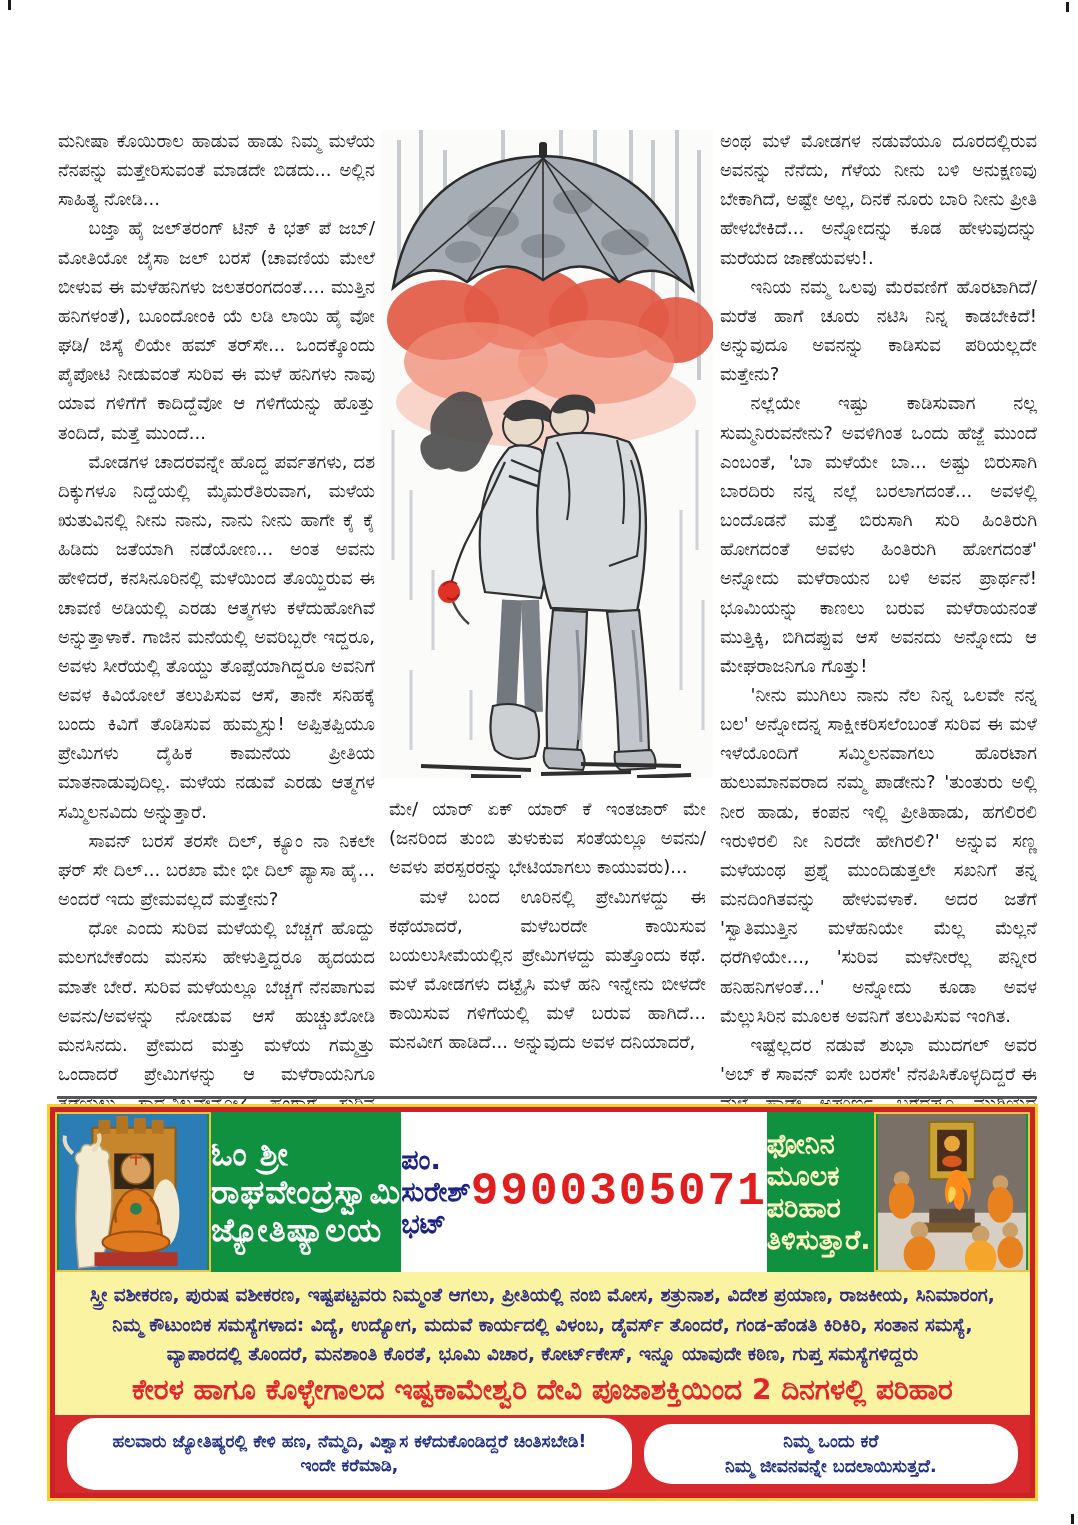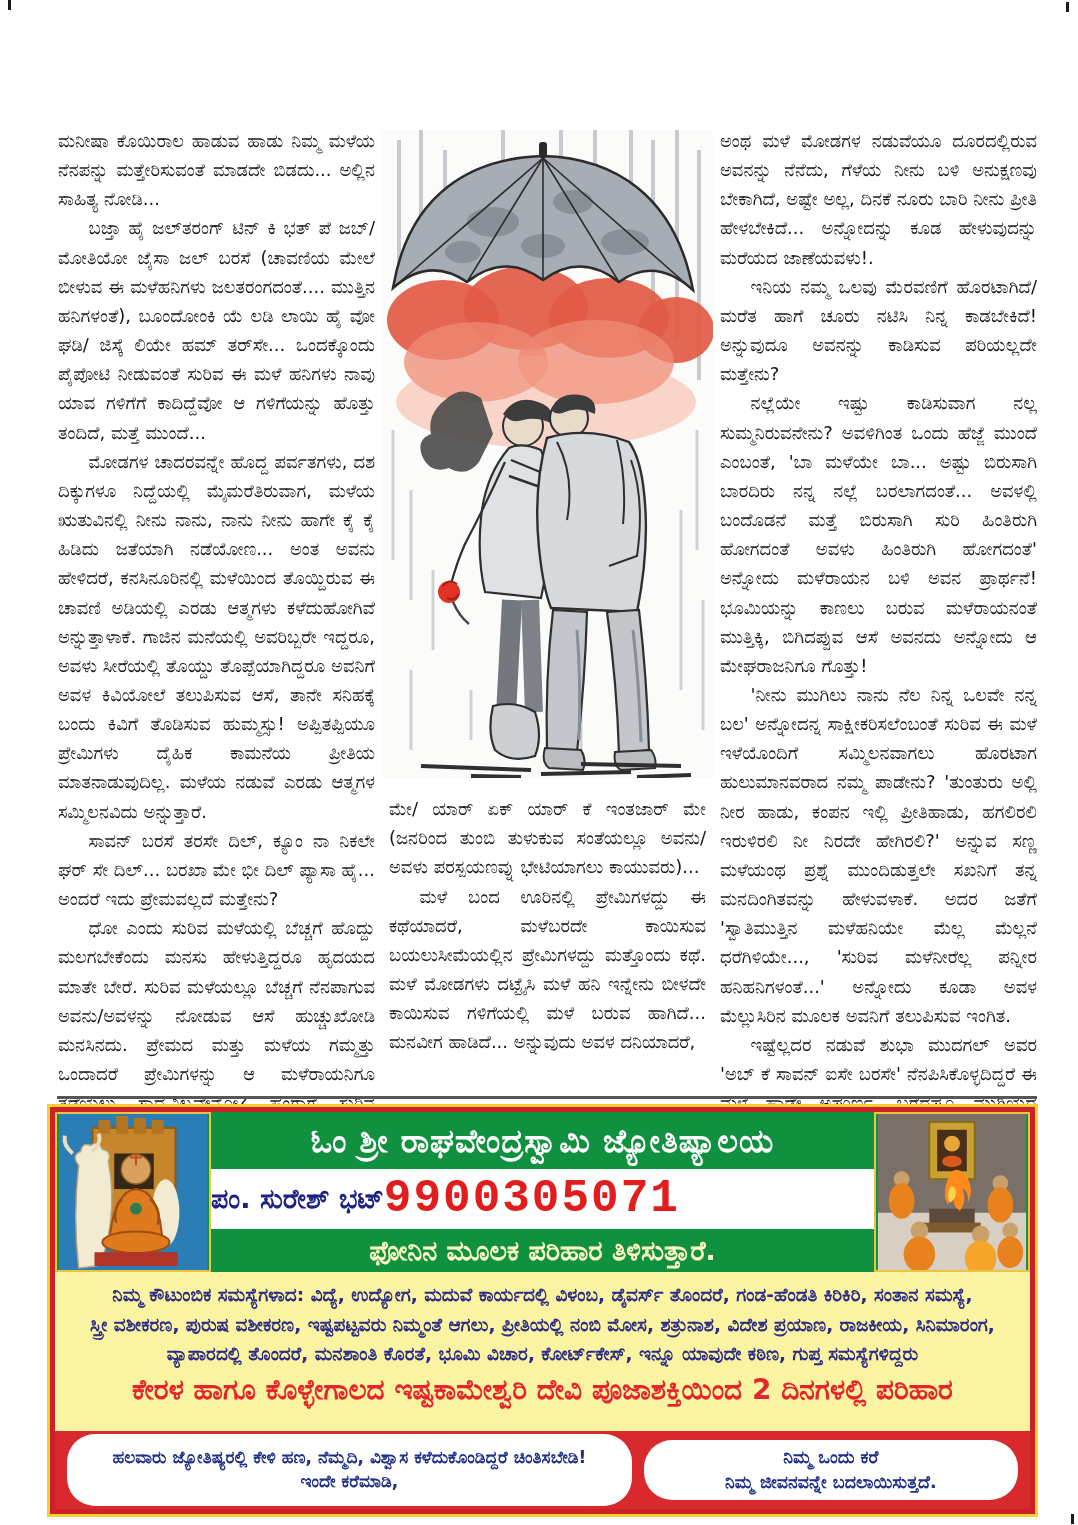--- a/index.html
+++ b/index.html
@@ -16,33 +16,33 @@
   .endmark{display:block;width:22px;height:22px;background:#e8131f;margin:10px 56px 0 auto}
   .rule{position:absolute;left:57px;top:1096px;width:980px;height:3px;background:#565656}
 
   
   .ad{position:absolute;left:47px;top:1104px;width:991px;background:#fff;
       border:3px solid #f5d02f;box-sizing:border-box}
   .ad-inner{border:5px solid #cd2128;display:flex;flex-direction:column}
   .ad-top{display:flex;height:160px;background:#10913f}
   .ad-photo{flex:0 0 156px;border:2px solid #eec43e;box-sizing:border-box;overflow:hidden}
   .ad-photo svg{display:block;width:100%;height:100%}
-  .ad-center{flex:1;display:flex;flex-direction:column}
+  .ad-center{flex:1;display:flex;flex-direction:row}
   .ad-title{flex:0 0 57px;color:#ffffff;font-weight:bold;font-size:32px;
             display:flex;align-items:center;justify-content:center;letter-spacing:1px}
   .ad-mid{flex:0 0 60px;background:#ffffff;display:flex;align-items:center;justify-content:flex-start;gap:0}
   .ad-pandit{color:#1d2383;font-weight:bold;font-size:27px}
   .ad-phone{color:#e11d1d;font-weight:bold;font-size:46px;line-height:1;letter-spacing:2px;
             font-family:Liberation Mono, monospace}
   .ad-note{flex:1;color:#fef9c3;font-weight:bold;font-size:27px;
            display:flex;align-items:center;justify-content:center}
   .ad-yellow{background:#faf3a1;text-align:center;padding:8px 12px 2px;
              color:#2b2b85;font-weight:bold;font-size:18.5px;line-height:1.6}
   .ad-highlight{background:#faf3a1;text-align:center;color:#e4252c;font-weight:bold;
-                font-size:28px;padding:2px 8px 24px}
+                font-size:28px;padding:2px 8px 8px}
   .ad-red{background:#d8292c;display:flex;align-items:center;gap:12px;padding:8px 12px;height:62px}
   .pill{background:#ffffff;border-radius:28px;color:#203087;font-weight:bold;text-align:center;
         display:flex;flex-direction:column;justify-content:center;height:56px}
   .pill.left{flex:1.55;font-size:17px;line-height:1.4;padding:8px 14px}
   .pill.right{flex:1;font-size:17.5px;line-height:1.4;padding:2px 14px}
 </style>
 </head>
 <body>
 
 <div class="page">
@@ -149,21 +149,21 @@
         </g>
 
         <g stroke="#2f2f2f" stroke-width="4">
           <line x1="40" y1="636" x2="150" y2="640"></line>
             <line x1="160" y1="644" x2="250" y2="642"></line>
           <line x1="200" y1="634" x2="300" y2="636"></line>
             <line x1="90" y1="646" x2="140" y2="647"></line>
           <line x1="256" y1="647" x2="310" y2="645"></line>
         </g>
       </svg>
-      <p class="flush">ಮೇ/ ಯಾರ್ ಏಕ್ ಯಾರ್ ಕೆ ಇಂತಜಾರ್ ಮೇ (ಜನರಿಂದ ತುಂಬಿ ತುಳುಕುವ ಸಂತೆಯಲ್ಲೂ ಅವನು/ಅವಳು ಪರಸ್ಪಯಣವ್ನು ಭೇಟಿಯಾಗಲು ಕಾಯುವರು)...</p>
+      <p class="flush">ಮೇ/ ಯಾರ್ ಏಕ್ ಯಾರ್ ಕೆ ಇಂತಜಾರ್ ಮೇ (ಜನರಿಂದ ತುಂಬಿ ತುಳುಕುವ ಸಂತೆಯಲ್ಲೂ ಅವನು/ಅವಳು ಪರಸ್ಪರರನ್ನು ಭೇಟಿಯಾಗಲು ಕಾಯುವರು)...</p>
       <p>ಮಳೆ ಬಂದ ಊರಿನಲ್ಲಿ ಪ್ರೇಮಿಗಳದ್ದು ಈ ಕಥೆಯಾದರೆ, ಮಳೆಬರದೇ ಕಾಯಿಸುವ ಬಯಲುಸೀಮೆಯಲ್ಲಿನ ಪ್ರೇಮಿಗಳದ್ದು ಮತ್ತೊಂದು ಕಥೆ. ಮಳೆ ಮೋಡಗಳು ದಟ್ಟೈಸಿ ಮಳೆ ಹನಿ ಇನ್ನೇನು ಬೀಳದೇ ಕಾಯಿಸುವ ಗಳಿಗೆಯಲ್ಲಿ ಮಳೆ ಬರುವ ಹಾಗಿದೆ... ಮನವೀಗ ಹಾಡಿದೆ... ಅನ್ನುವುದು ಅವಳ ದನಿಯಾದರೆ,</p>
     </div>
 
     <div class="col">
       <p class="flush">ಅಂಥ ಮಳೆ ಮೋಡಗಳ ನಡುವೆಯೂ ದೂರದಲ್ಲಿರುವ ಅವನನ್ನು ನೆನೆದು, ಗೆಳೆಯ ನೀನು ಬಳಿ ಅನುಕ್ಷಣವು ಬೇಕಾಗಿದೆ, ಅಷ್ಟೇ ಅಲ್ಲ, ದಿನಕೆ ನೂರು ಬಾರಿ ನೀನು ಪ್ರೀತಿ ಹೇಳಬೇಕಿದೆ... ಅನ್ನೋದನ್ನು ಕೂಡ ಹೇಳುವುದನ್ನು ಮರೆಯದ ಜಾಣೆಯವಳು!.</p>
       <p>ಇನಿಯ ನಮ್ಮ ಒಲವು ಮೆರವಣಿಗೆ ಹೊರಟಾಗಿದೆ/ ಮರೆತ ಹಾಗೆ ಚೂರು ನಟಿಸಿ ನಿನ್ನ ಕಾಡಬೇಕಿದೆ! ಅನ್ನುವುದೂ ಅವನನ್ನು ಕಾಡಿಸುವ ಪರಿಯಲ್ಲದೇ ಮತ್ತೇನು?</p>
       <p>ನಲ್ಲೆಯೇ ಇಷ್ಟು ಕಾಡಿಸುವಾಗ ನಲ್ಲ ಸುಮ್ಮನಿರುವನೇನು? ಅವಳಿಗಿಂತ ಒಂದು ಹೆಜ್ಜೆ ಮುಂದೆ ಎಂಬಂತೆ, 'ಬಾ ಮಳೆಯೇ ಬಾ... ಅಷ್ಟು ಬಿರುಸಾಗಿ ಬಾರದಿರು ನನ್ನ ನಲ್ಲೆ ಬರಲಾಗದಂತೆ... ಅವಳಲ್ಲಿ ಬಂದೊಡನೆ ಮತ್ತೆ ಬಿರುಸಾಗಿ ಸುರಿ ಹಿಂತಿರುಗಿ ಹೋಗದಂತೆ ಅವಳು ಹಿಂತಿರುಗಿ ಹೋಗದಂತೆ' ಅನ್ನೋದು ಮಳೆರಾಯನ ಬಳಿ ಅವನ ಪ್ರಾರ್ಥನೆ! ಭೂಮಿಯನ್ನು ಕಾಣಲು ಬರುವ ಮಳೆರಾಯನಂತೆ ಮುತ್ತಿಕ್ಕಿ, ಬಿಗಿದಪ್ಪುವ ಆಸೆ ಅವನದು ಅನ್ನೋದು ಆ ಮೇಘರಾಜನಿಗೂ ಗೊತ್ತು!</p>
       <p>'ನೀನು ಮುಗಿಲು ನಾನು ನೆಲ ನಿನ್ನ ಒಲವೇ ನನ್ನ ಬಲ' ಅನ್ನೋದನ್ನ ಸಾಕ್ಷೀಕರಿಸಲೆಂಬಂತೆ ಸುರಿವ ಈ ಮಳೆ ಇಳೆಯೊಂದಿಗೆ ಸಮ್ಮಿಲನವಾಗಲು ಹೊರಟಾಗ ಹುಲುಮಾನವರಾದ ನಮ್ಮ ಪಾಡೇನು? 'ತುಂತುರು ಅಲ್ಲಿ ನೀರ ಹಾಡು, ಕಂಪನ ಇಲ್ಲಿ ಪ್ರೀತಿಹಾಡು, ಹಗಲಿರಲಿ ಇರುಳಿರಲಿ ನೀ ನಿರದೇ ಹೇಗಿರಲಿ?' ಅನ್ನುವ ಸಣ್ಣ ಮಳೆಯಂಥ ಪ್ರಶ್ನೆ ಮುಂದಿಡುತ್ತಲೇ ಸಖನಿಗೆ ತನ್ನ ಮನದಿಂಗಿತವನ್ನು ಹೇಳುವಳಾಕೆ. ಅದರ ಜತೆಗೆ 'ಸ್ವಾತಿಮುತ್ತಿನ ಮಳೆಹನಿಯೇ ಮೆಲ್ಲ ಮೆಲ್ಲನೆ ಧರೆಗಿಳಿಯೇ..., 'ಸುರಿವ ಮಳೆನೀರೆಲ್ಲ ಪನ್ನೀರ ಹನಿಹನಿಗಳಂತೆ...' ಅನ್ನೋದು ಕೂಡಾ ಅವಳ ಮೆಲ್ಲುಸಿರಿನ ಮೂಲಕ ಅವನಿಗೆ ತಲುಪಿಸುವ ಇಂಗಿತ.</p>
       <p>ಇಷ್ಟೆಲ್ಲದರ ನಡುವೆ ಶುಭಾ ಮುದಗಲ್ ಅವರ 'ಅಬ್ ಕೆ ಸಾವನ್ ಐಸೇ ಬರಸೇ' ನೆನಪಿಸಿಕೊಳ್ಳದಿದ್ದರೆ ಈ ಮಳೆ ಹಾಡೇ ಅಪೂರ್ಣ. ಬರೆದಷ್ಟೂ ಮುಗಿಯದ ಮಳೆಹಾಡುಗಳ ಪಯಣವಿದು. ಬಿಟ್ಟು ಬಿಟ್ಟು ಬರುವ ಮಳೆಯಂತೆ!</p>
       <span class="endmark"></span>
@@ -230,22 +230,22 @@
               <circle cx="104" cy="122" r="9" fill="#caa06a"></circle>
                 <ellipse cx="104" cy="146" rx="16" ry="18" fill="#f5a62a"></ellipse>
               <circle cx="134" cy="118" r="8" fill="#caa06a"></circle>
                 <ellipse cx="134" cy="140" rx="13" ry="16" fill="#e8821e"></ellipse>
             </g>
           </svg>
         </div>
       </div>
 
       <div class="ad-yellow">
+        <div>ಸ್ತ್ರೀ ವಶೀಕರಣ, ಪುರುಷ ವಶೀಕರಣ, ಇಷ್ಟಪಟ್ಟವರು ನಿಮ್ಮಂತೆ ಆಗಲು, ಪ್ರೀತಿಯಲ್ಲಿ ನಂಬಿ ಮೋಸ, ಶತ್ರುನಾಶ, ವಿದೇಶ ಪ್ರಯಾಣ, ರಾಜಕೀಯ, ಸಿನಿಮಾರಂಗ,</div>
         <div>ನಿಮ್ಮ ಕೌಟುಂಬಿಕ ಸಮಸ್ಯೆಗಳಾದ: ವಿದ್ಯೆ, ಉದ್ಯೋಗ, ಮದುವೆ ಕಾರ್ಯದಲ್ಲಿ ವಿಳಂಬ, ಡೈವರ್ಸ್ ತೊಂದರೆ, ಗಂಡ-ಹೆಂಡತಿ ಕಿರಿಕಿರಿ, ಸಂತಾನ ಸಮಸ್ಯೆ,</div>
-        <div>ಸ್ತ್ರೀ ವಶೀಕರಣ, ಪುರುಷ ವಶೀಕರಣ, ಇಷ್ಟಪಟ್ಟವರು ನಿಮ್ಮಂತೆ ಆಗಲು, ಪ್ರೀತಿಯಲ್ಲಿ ನಂಬಿ ಮೋಸ, ಶತ್ರುನಾಶ, ವಿದೇಶ ಪ್ರಯಾಣ, ರಾಜಕೀಯ, ಸಿನಿಮಾರಂಗ,</div>
         <div>ವ್ಯಾಪಾರದಲ್ಲಿ ತೊಂದರೆ, ಮನಶಾಂತಿ ಕೊರತೆ, ಭೂಮಿ ವಿಚಾರ, ಕೋರ್ಟ್‌ಕೇಸ್, ಇನ್ನೂ ಯಾವುದೇ ಕಠಿಣ, ಗುಪ್ತ ಸಮಸ್ಯೆಗಳಿದ್ದರು</div>
       </div>
 
       <div class="ad-highlight">ಕೇರಳ ಹಾಗೂ ಕೊಳ್ಳೇಗಾಲದ ಇಷ್ಟಕಾಮೇಶ್ವರಿ ದೇವಿ ಪೂಜಾಶಕ್ತಿಯಿಂದ 2 ದಿನಗಳಲ್ಲಿ ಪರಿಹಾರ</div>
 
       <div class="ad-red">
         <div class="pill left">
           <div>ಹಲವಾರು ಜ್ಯೋತಿಷ್ಯರಲ್ಲಿ ಕೇಳಿ ಹಣ, ನೆಮ್ಮದಿ, ವಿಶ್ವಾಸ ಕಳೆದುಕೊಂಡಿದ್ದರೆ ಚಿಂತಿಸಬೇಡಿ!</div>
           <div>ಇಂದೇ ಕರೆಮಾಡಿ,</div>
         </div>

